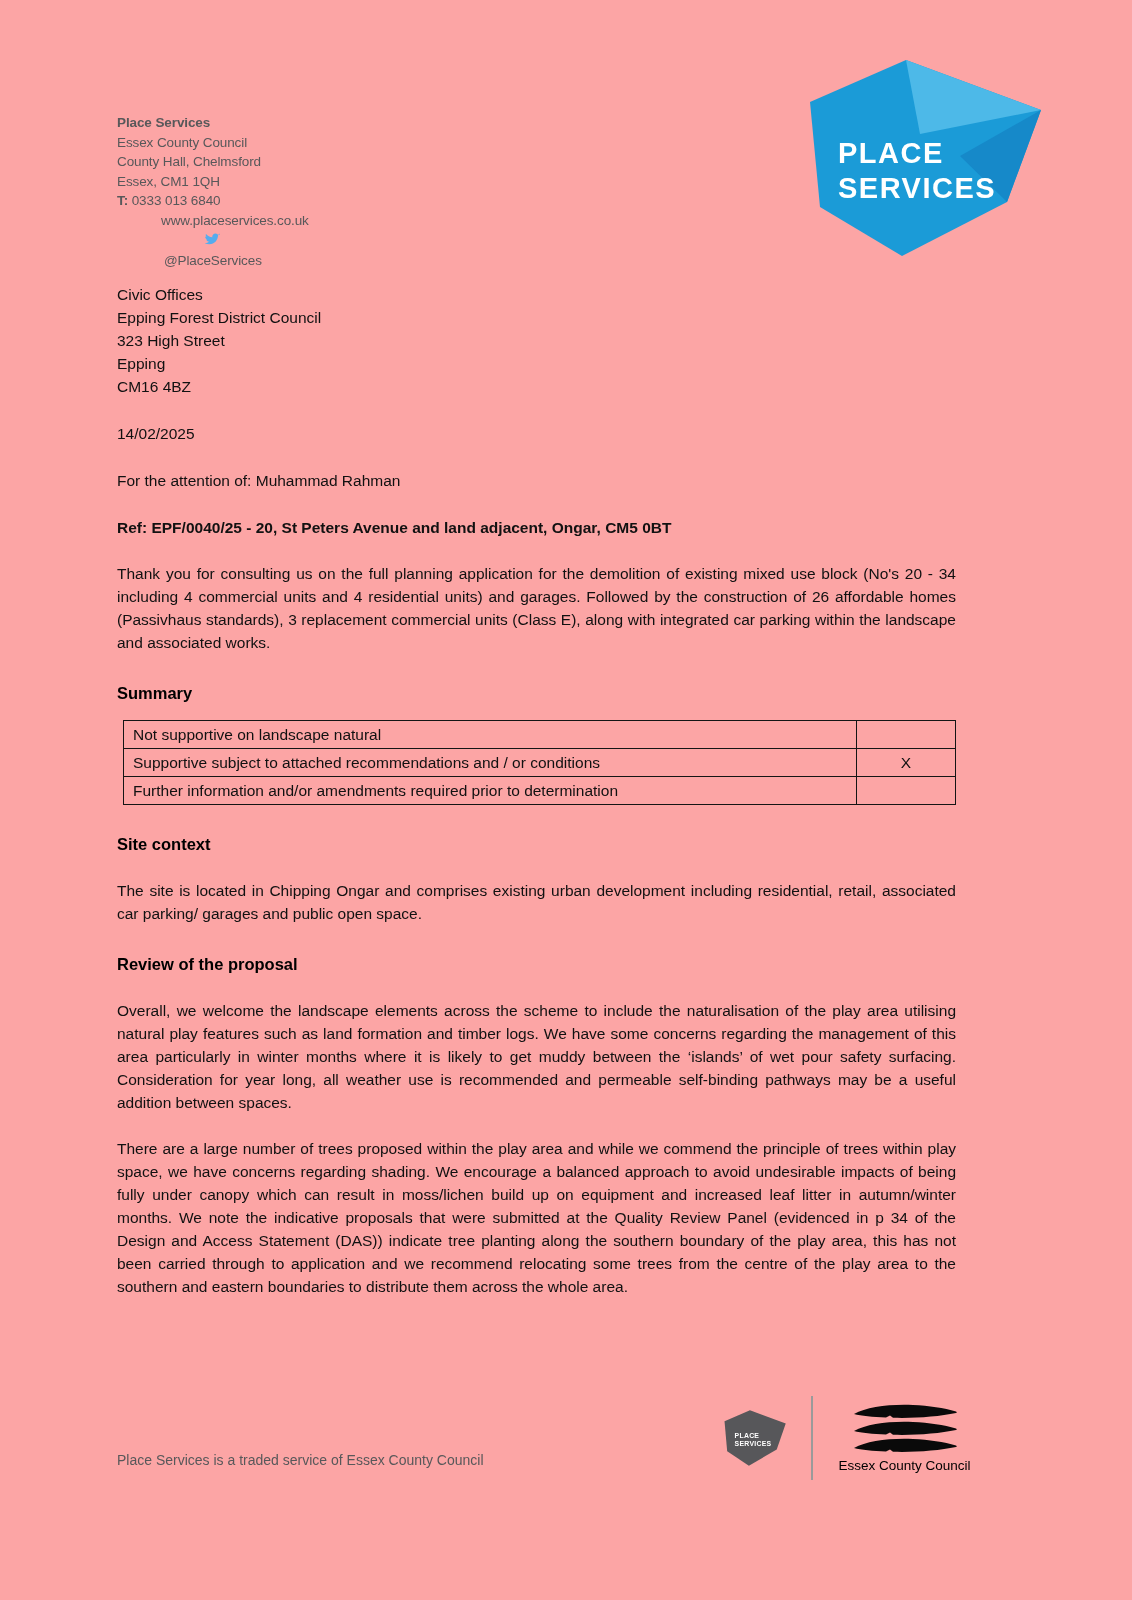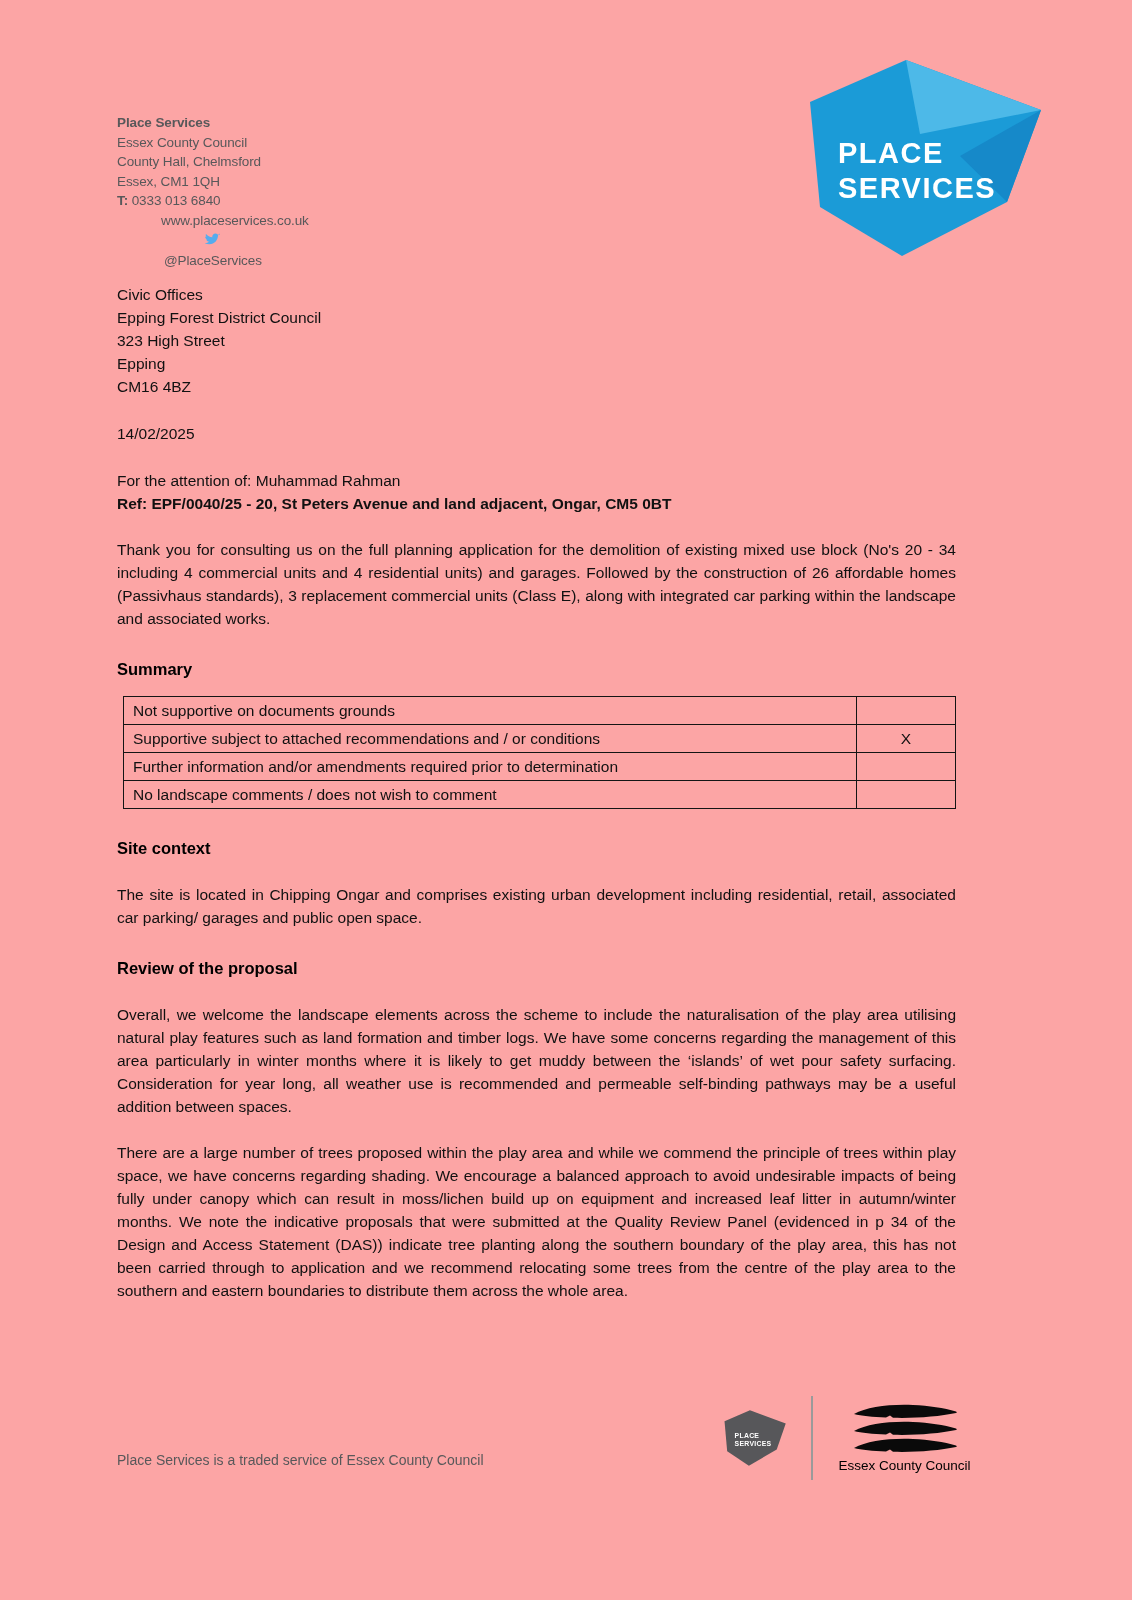--- a/index.html
+++ b/index.html
@@ -30,21 +30,21 @@
   }
 
   
   .content {
     position: absolute; left: 117px; top: 283px; width: 839px;
     font-size: 15.5px; line-height: 23px; color: #111;
   }
   .addr-line { }
   .date { margin-top: 24px; }
   .attention { margin-top: 24px; }
-  .ref { font-weight: bold; }
+  .ref { margin-top: 24px; font-weight: bold; }
   p.body-par { margin: 23px 0 0 0; text-align: justify; }
   h3.sec { font-size: 16.5px; margin: 28px 0 0 0; color: #000; }
 
   table.summary {
     border-collapse: collapse; margin: 15px 0 0 6px; width: 833px;
     table-layout: fixed;
   }
   table.summary td {
     border: 1.6px solid #141414;
     padding: 2px 9px;
@@ -115,33 +115,29 @@
 
     <div class="ref">Ref: EPF/0040/25 - 20, St Peters Avenue and land adjacent, Ongar, CM5 0BT</div>
 
     <p class="body-par">Thank you for consulting us on the full planning application for the demolition of existing mixed use block (No's 20 - 34 including 4 commercial units and 4 residential units) and garages. Followed by the construction of 26 affordable homes (Passivhaus standards), 3 replacement commercial units (Class E), along with integrated car parking within the landscape and associated works.</p>
 
     <h3 class="sec">Summary</h3>
 
     <table class="summary">
       <tbody>
         <tr>
-          <td>Not supportive on documents grounds</td>
+          <td>Not supportive on landscape natural</td>
           <td class="mark"></td>
         </tr>
         <tr>
           <td>Supportive subject to attached recommendations and / or conditions</td>
           <td class="mark">X</td>
         </tr>
         <tr>
           <td>Further information and/or amendments required prior to determination</td>
-          <td class="mark"></td>
-        </tr>
-        <tr>
-          <td>No landscape comments / does not wish to comment</td>
           <td class="mark"></td>
         </tr>
       </tbody>
     </table>
 
     <h3 class="sec">Site context</h3>
     <p class="body-par">The site is located in Chipping Ongar and comprises existing urban development including residential, retail, associated car parking/ garages and public open space.</p>
 
     <h3 class="sec">Review of the proposal</h3>
     <p class="body-par">Overall, we welcome the landscape elements across the scheme to include the naturalisation of the play area utilising natural play features such as land formation and timber logs. We have some concerns regarding the management of this area particularly in winter months where it is likely to get muddy between the ‘islands’ of wet pour safety surfacing. Consideration for year long, all weather use is recommended and permeable self-binding pathways may be a useful addition between spaces.</p>

